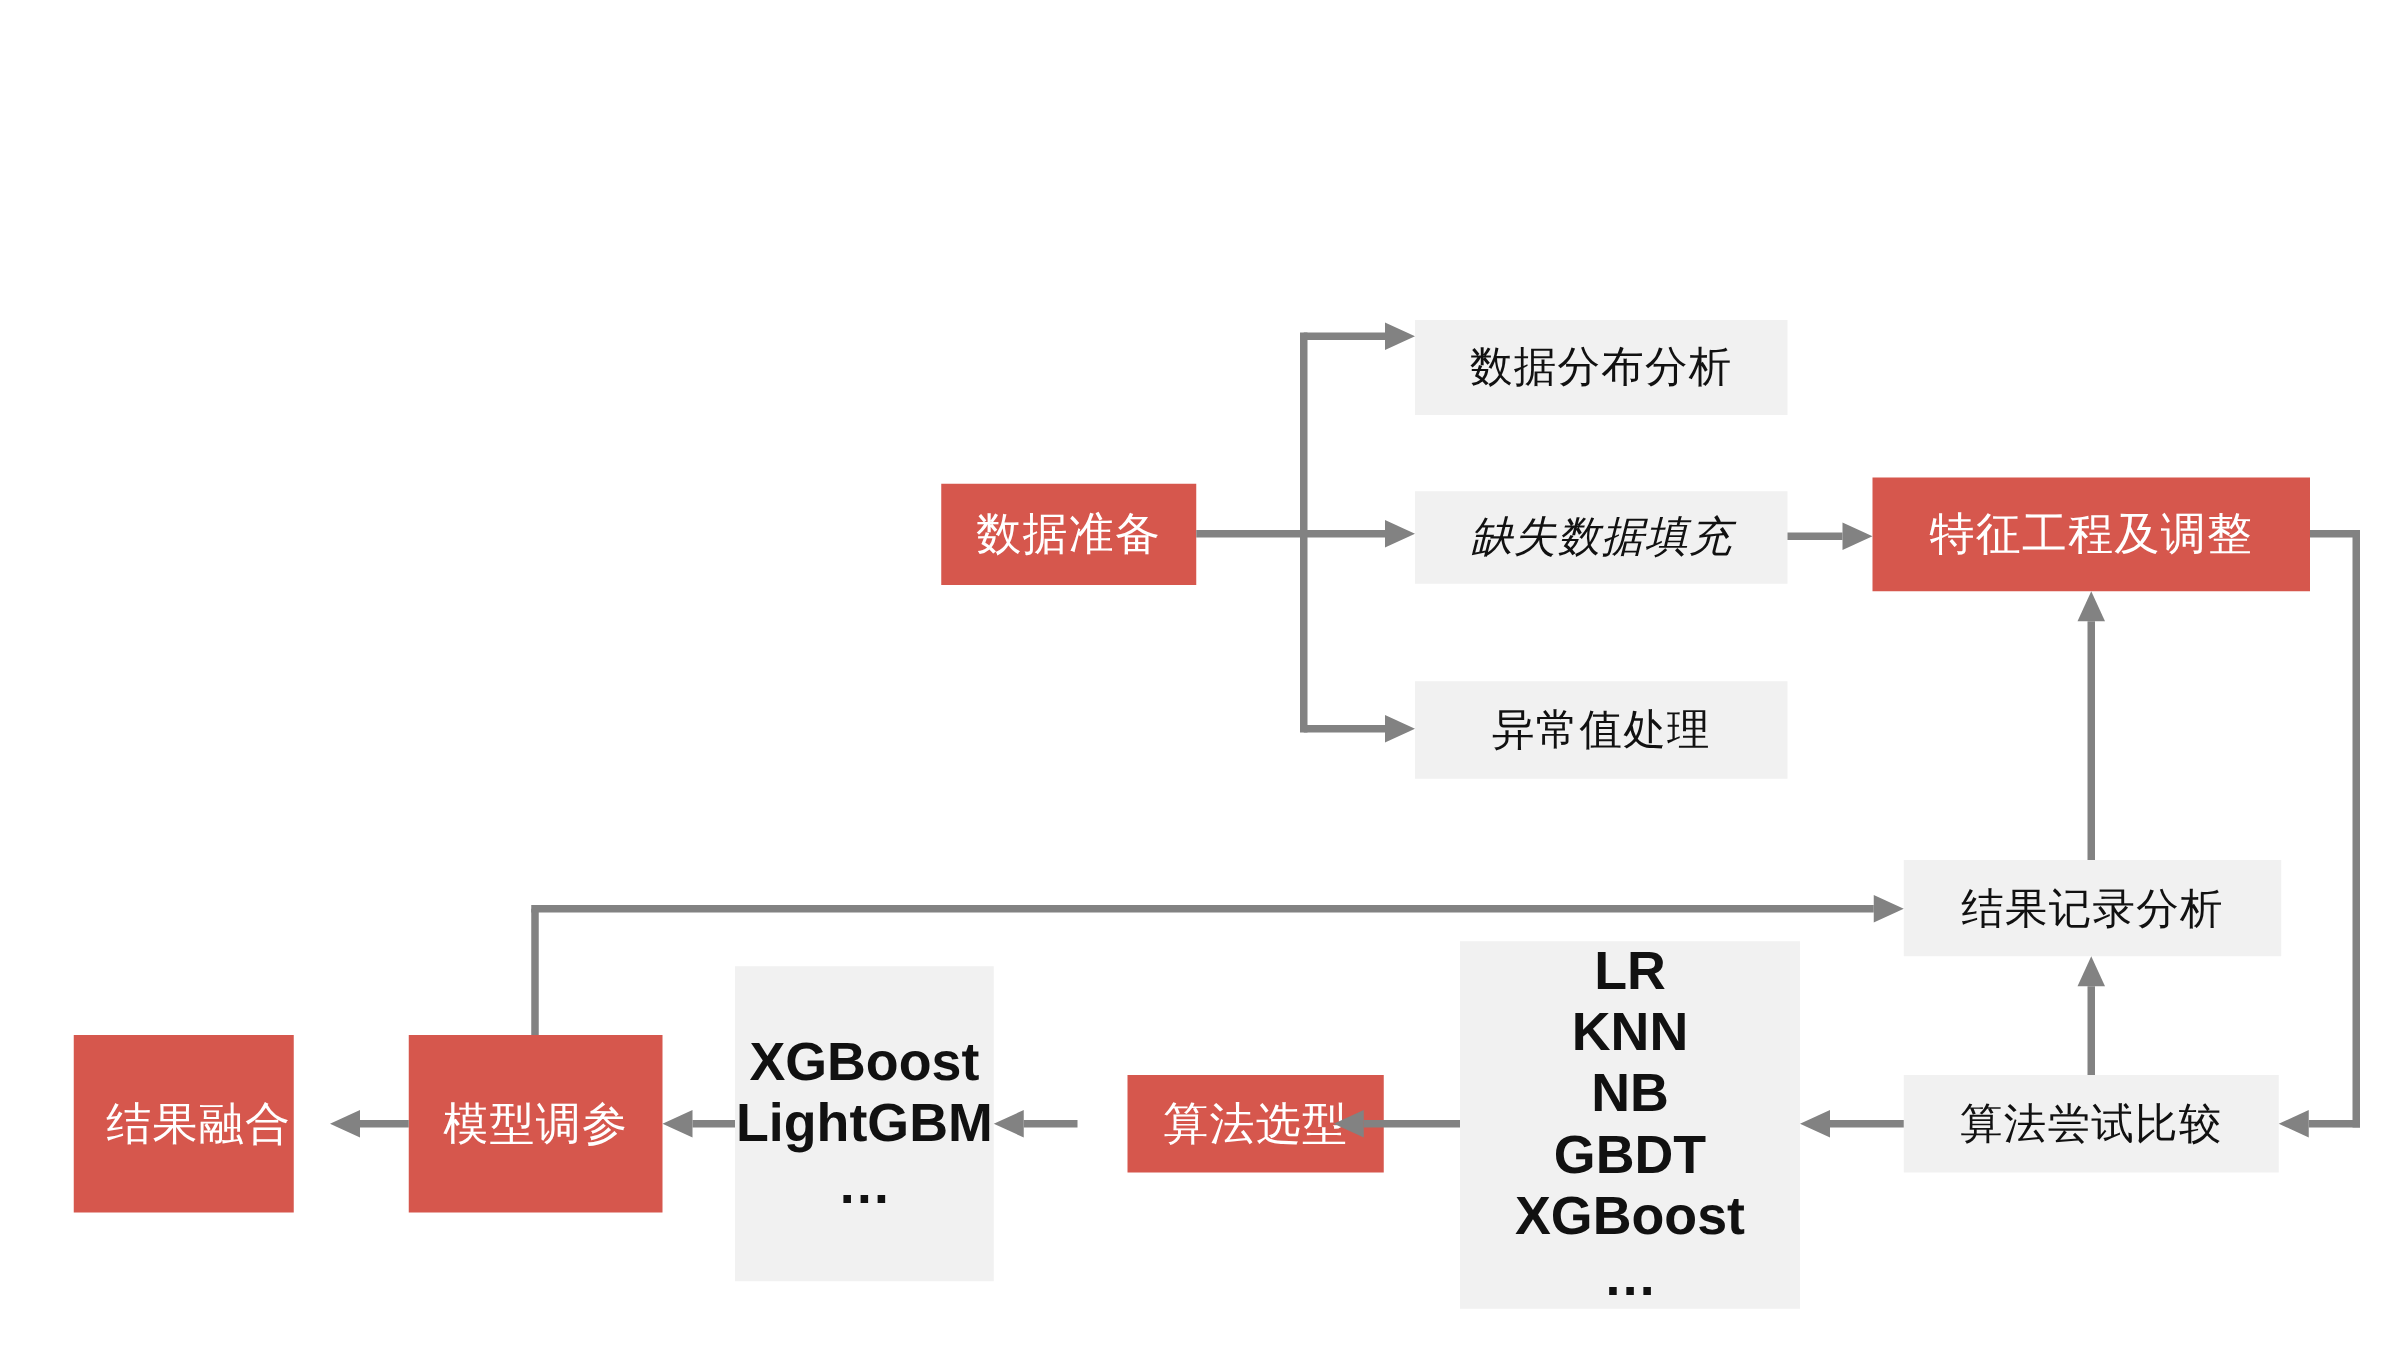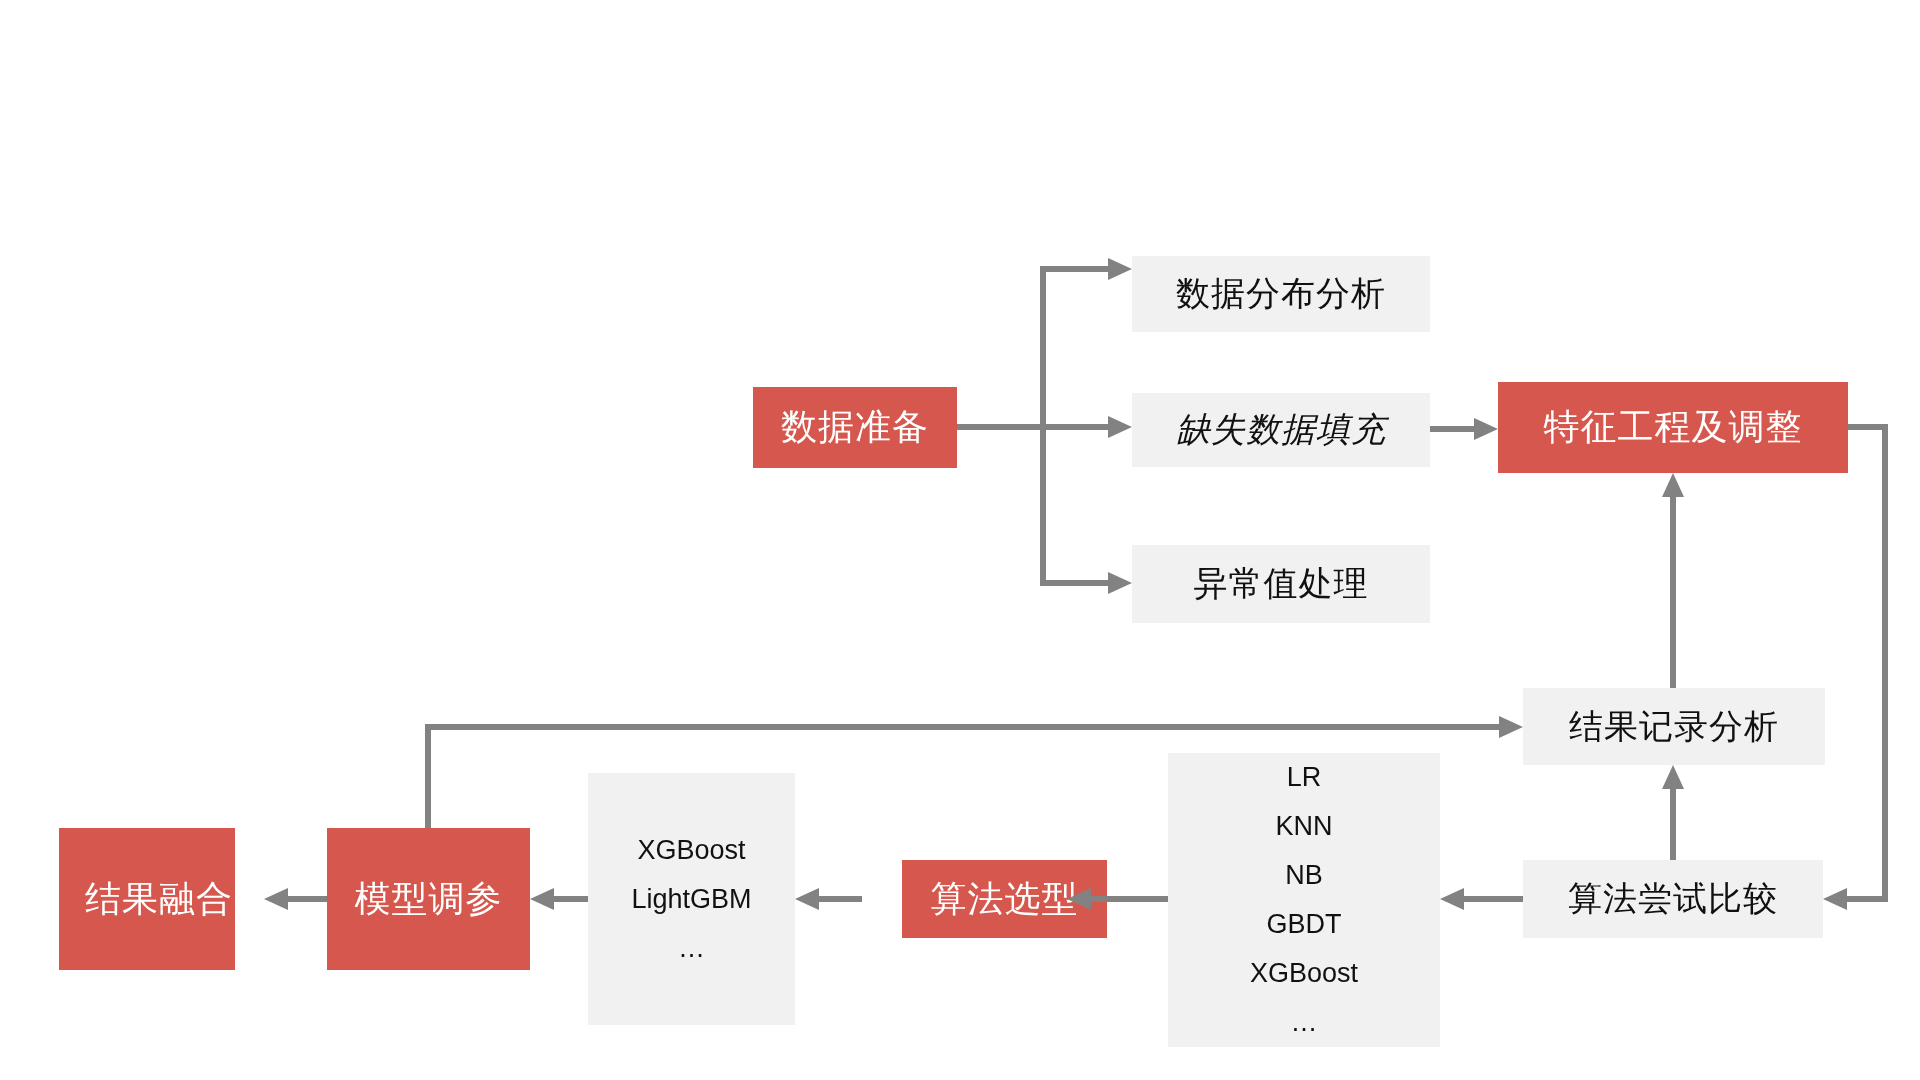--- a/index.html
+++ b/index.html
@@ -20,21 +20,21 @@
     text-align:center;
   }
   .node.red {
     background:var(--primary-red,#D6574D); color:#ffffff;
     font-size:36px; font-weight:500; letter-spacing:1px;
   }
   .node.gray {
     background:var(--node-gray,#F1F1F1); color:var(--text-dark,#111111);
     font-size:34px; font-weight:500; letter-spacing:1px;
   }
-  .node.list { flex-direction:column; font-weight:400; letter-spacing:0; font-size:27px; }
+  .node.list { flex-direction:column; font-weight:700; letter-spacing:0; font-size:43px; }
   .node.list span { display:block; line-height:49px; }
 
   
   .line { position:absolute; background:var(--arrow-gray,#828282); }
   .ah { position:absolute; width:0; height:0; }
   .ah.right { border-top:11px solid transparent; border-bottom:11px solid transparent; border-left:24px solid var(--arrow-gray,#828282); }
   .ah.left  { border-top:11px solid transparent; border-bottom:11px solid transparent; border-right:24px solid var(--arrow-gray,#828282); }
   .ah.up    { border-left:11px solid transparent; border-right:11px solid transparent; border-bottom:24px solid var(--arrow-gray,#828282); }
 </style>
 </head>

